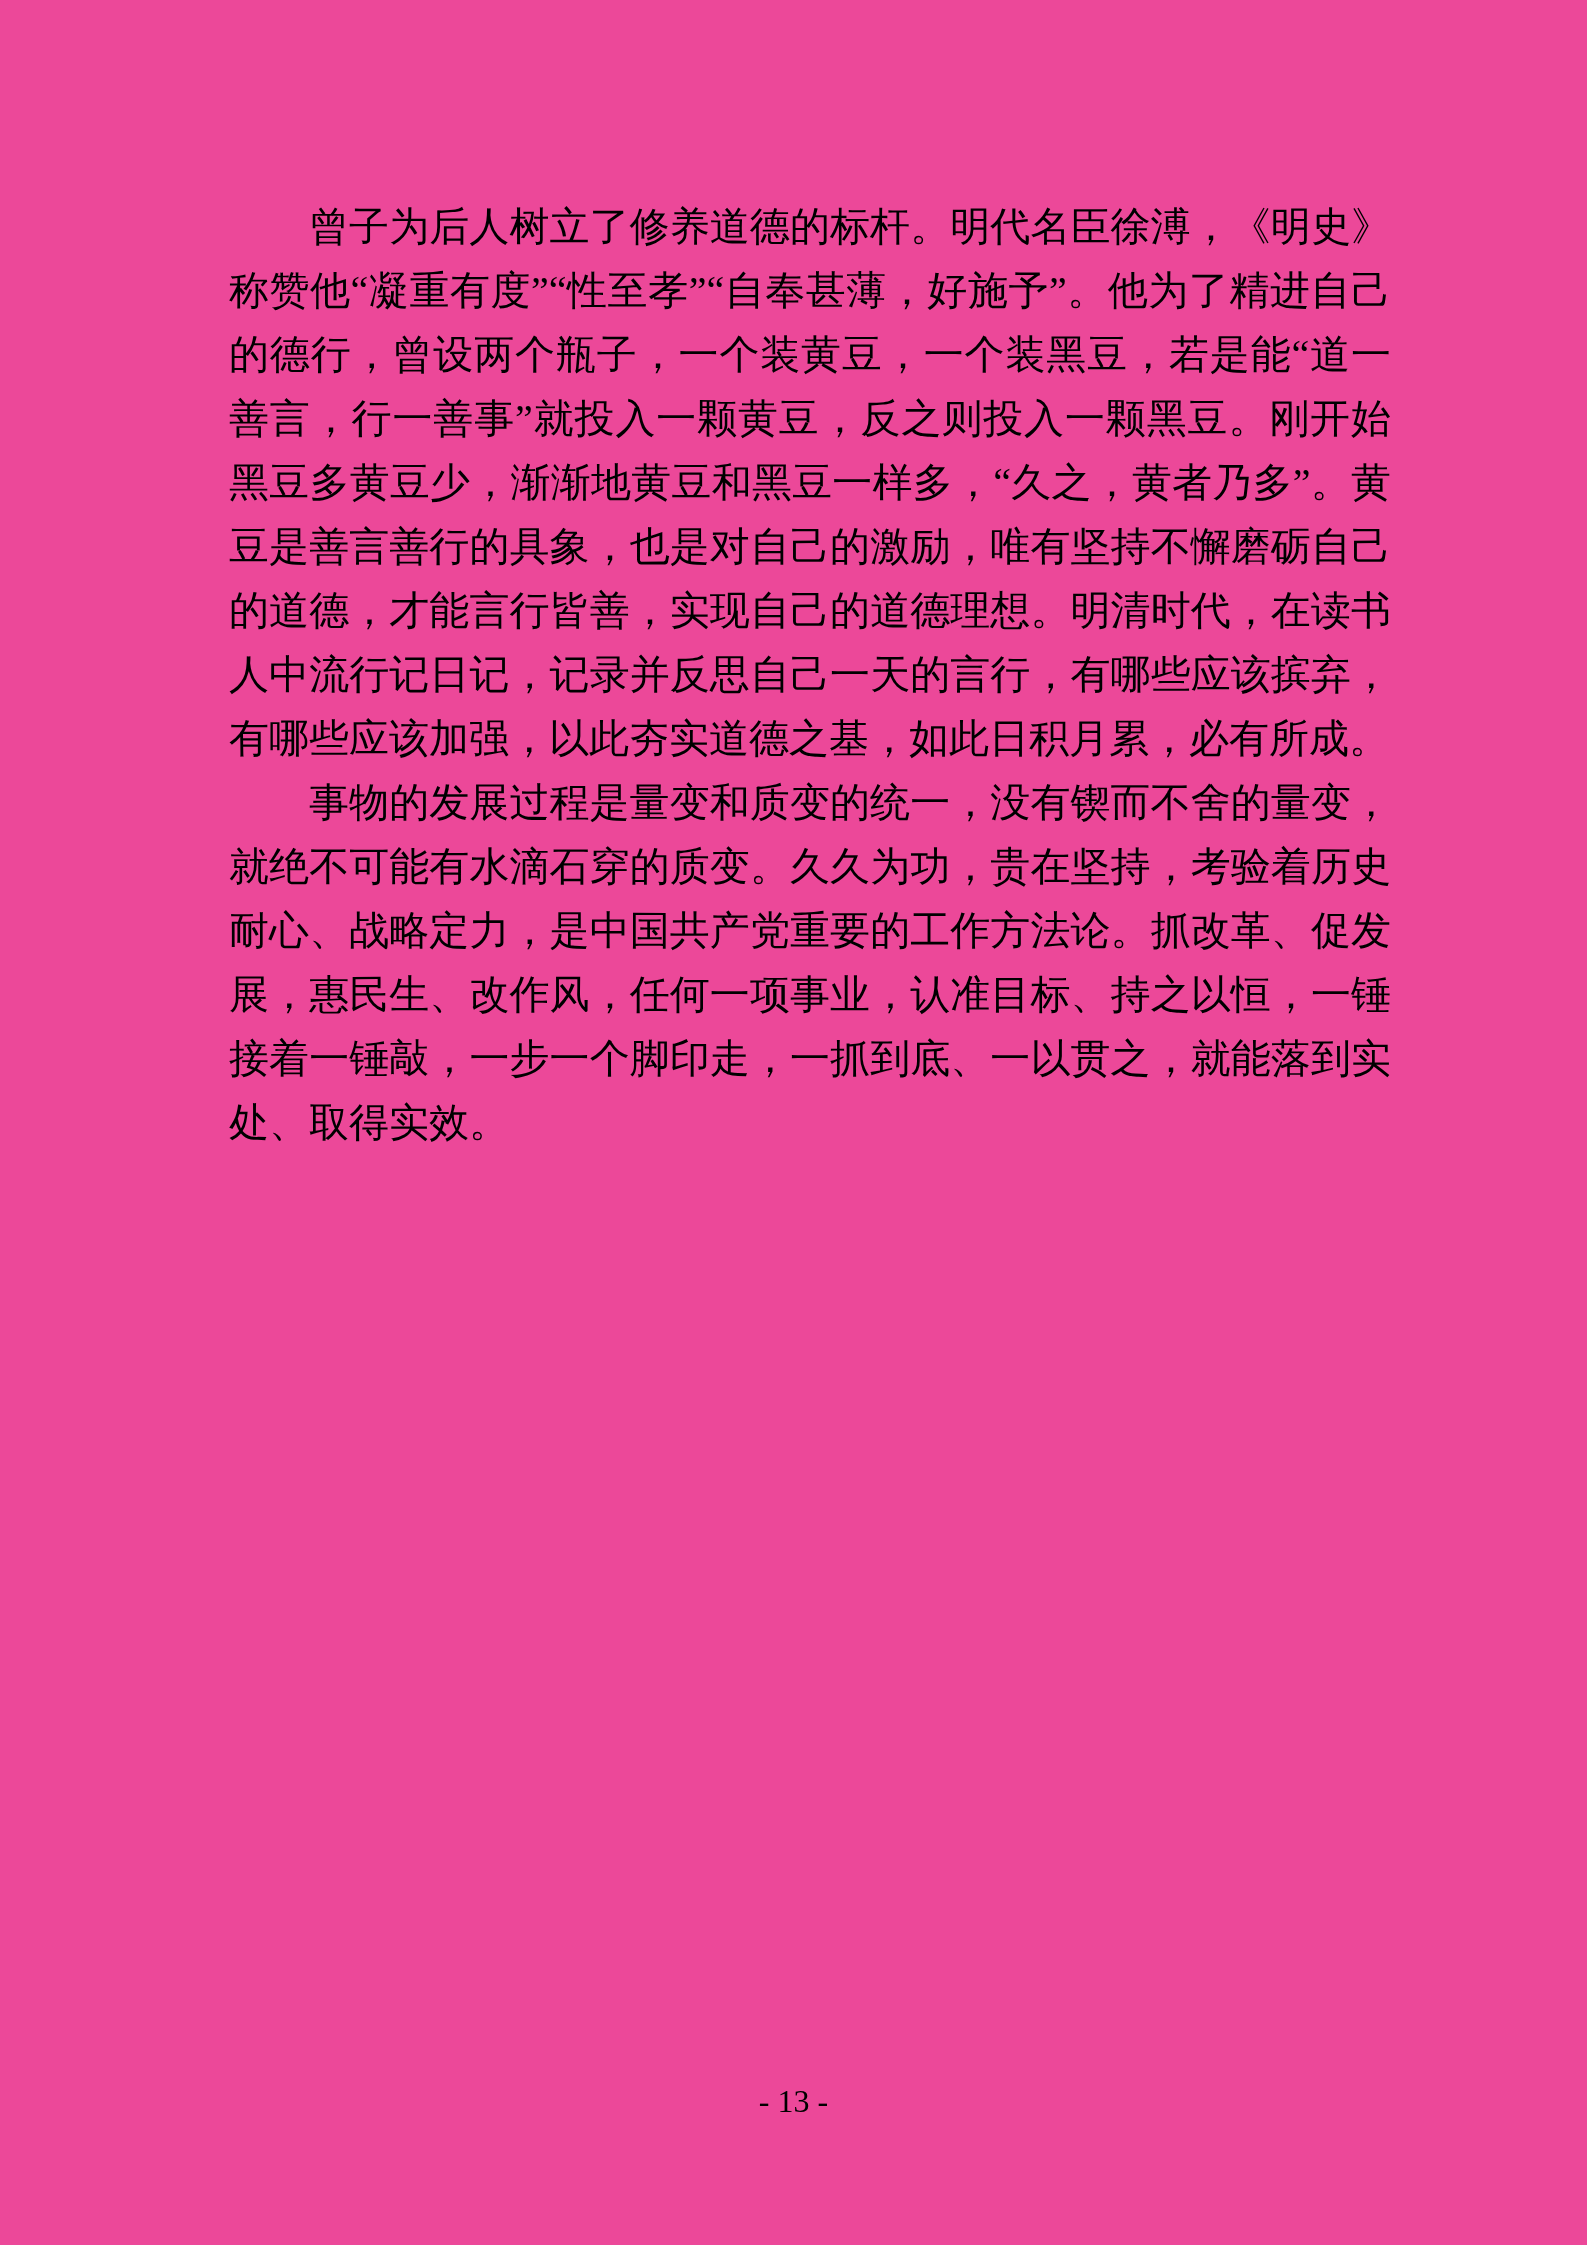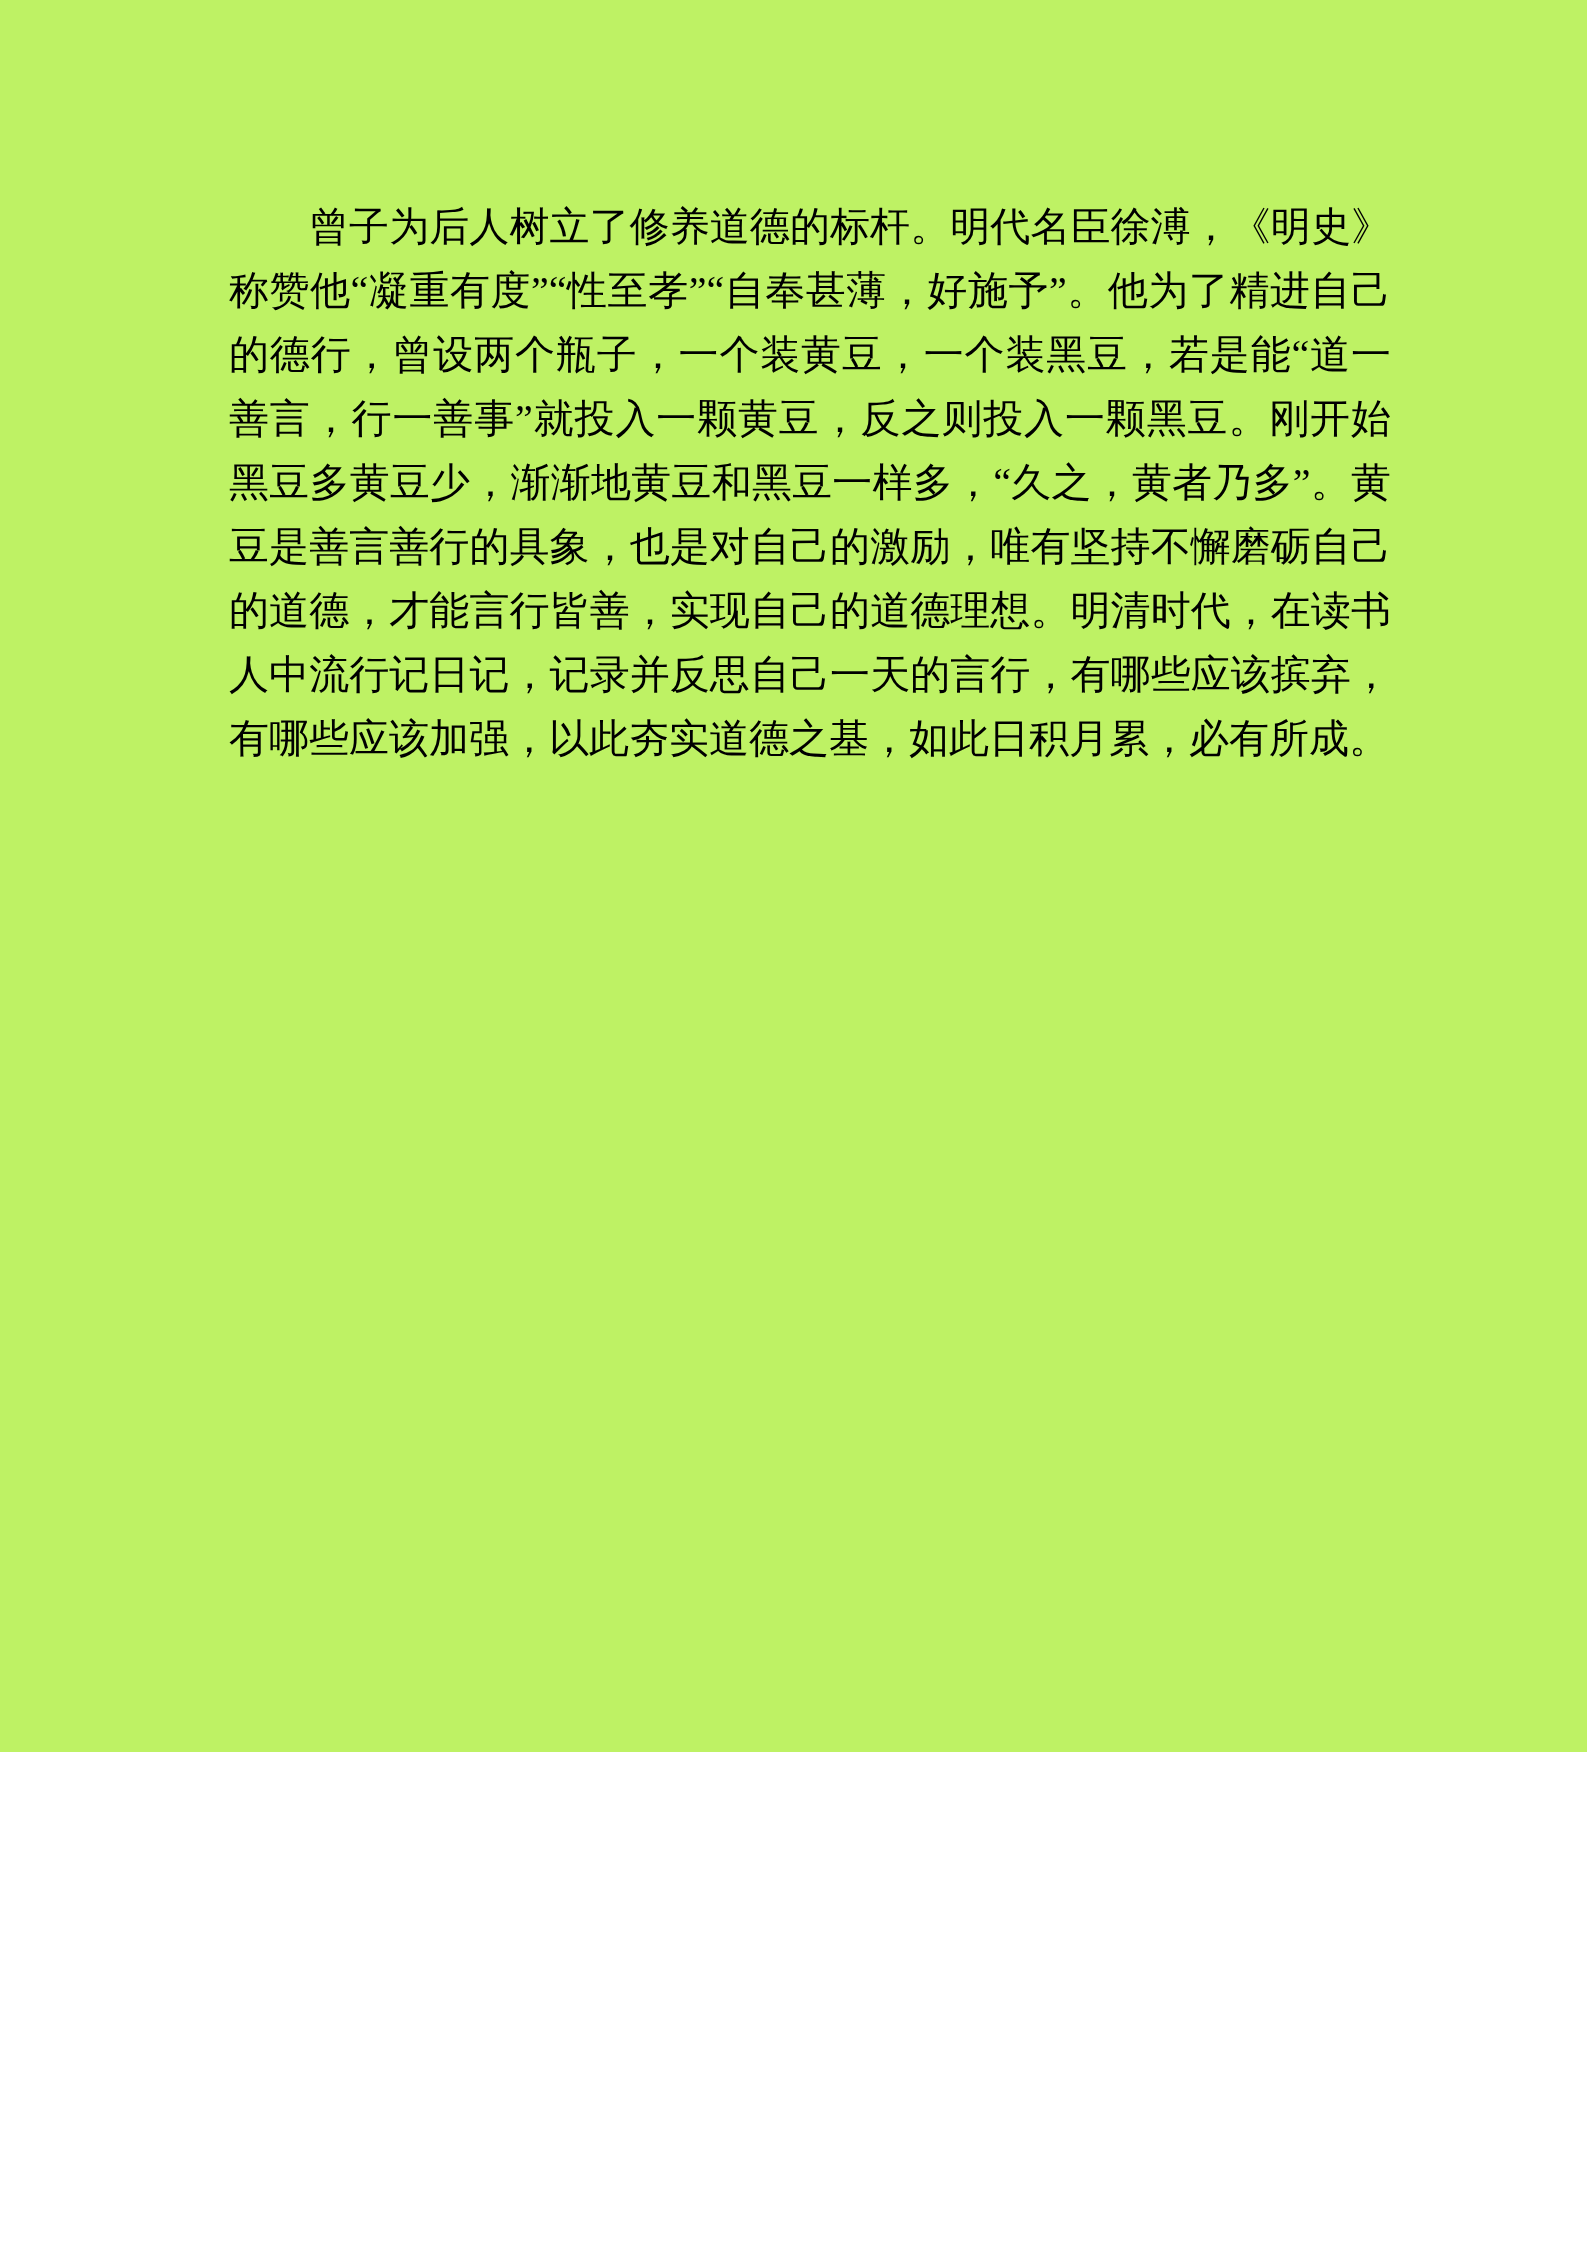--- a/index.html
+++ b/index.html
@@ -12,22 +12,22 @@
     height: 2245px;
     position: relative;
     font-family: "Liberation Serif", "DejaVu Serif", serif;
     color: #000000;
   }
   .page {
     position: absolute;
     left: 0;
     top: 0;
     width: 1587px;
-    height: 1752px;
-    background: #bef264;
+    height: 2245px;
+    background: #ec4899;
     overflow: hidden;
   }
   .text-block {
     position: absolute;
     left: 229px;
     top: 195px;
     width: 1162px;
   }
   .text-block p {
     margin: 0;
@@ -50,15 +50,16 @@
     line-height: 38px;
     color: #000000;
   }
 </style>
 </head>
 <body>
 
 <div class="page">
   <div class="text-block">
       <p>曾子为后人树立了修养道德的标杆。明代名臣徐溥，《明史》称赞他“凝重有度”“性至孝”“自奉甚薄，好施予”。他为了精进自己的德行，曾设两个瓶子，一个装黄豆，一个装黑豆，若是能“道一善言，行一善事”就投入一颗黄豆，反之则投入一颗黑豆。刚开始黑豆多黄豆少，渐渐地黄豆和黑豆一样多，“久之，黄者乃多”。黄豆是善言善行的具象，也是对自己的激励，唯有坚持不懈磨砺自己的道德，才能言行皆善，实现自己的道德理想。明清时代，在读书人中流行记日记，记录并反思自己一天的言行，有哪些应该摈弃，有哪些应该加强，以此夯实道德之基，如此日积月累，必有所成。</p>
+      <p>事物的发展过程是量变和质变的统一，没有锲而不舍的量变，就绝不可能有水滴石穿的质变。久久为功，贵在坚持，考验着历史耐心、战略定力，是中国共产党重要的工作方法论。抓改革、促发展，惠民生、改作风，任何一项事业，认准目标、持之以恒，一锤接着一锤敲，一步一个脚印走，一抓到底、一以贯之，就能落到实处、取得实效。</p>
     </div>
   <div class="page-number">- 13 -</div>
 </div>
 
 </body></html>

